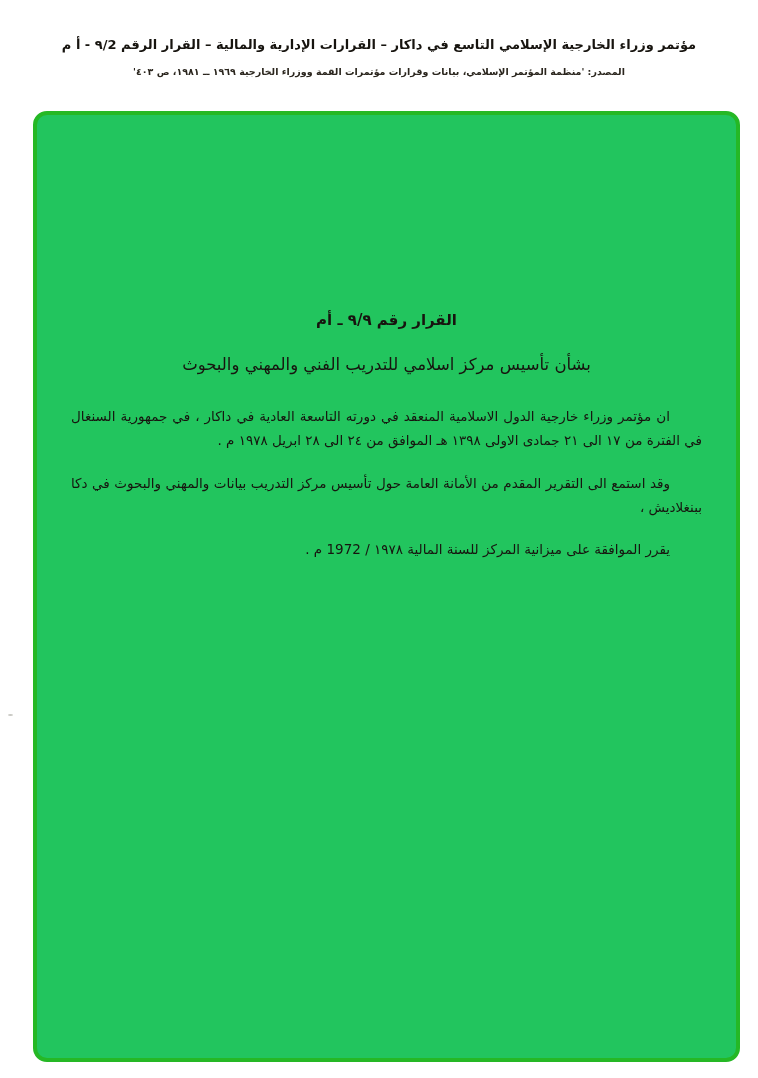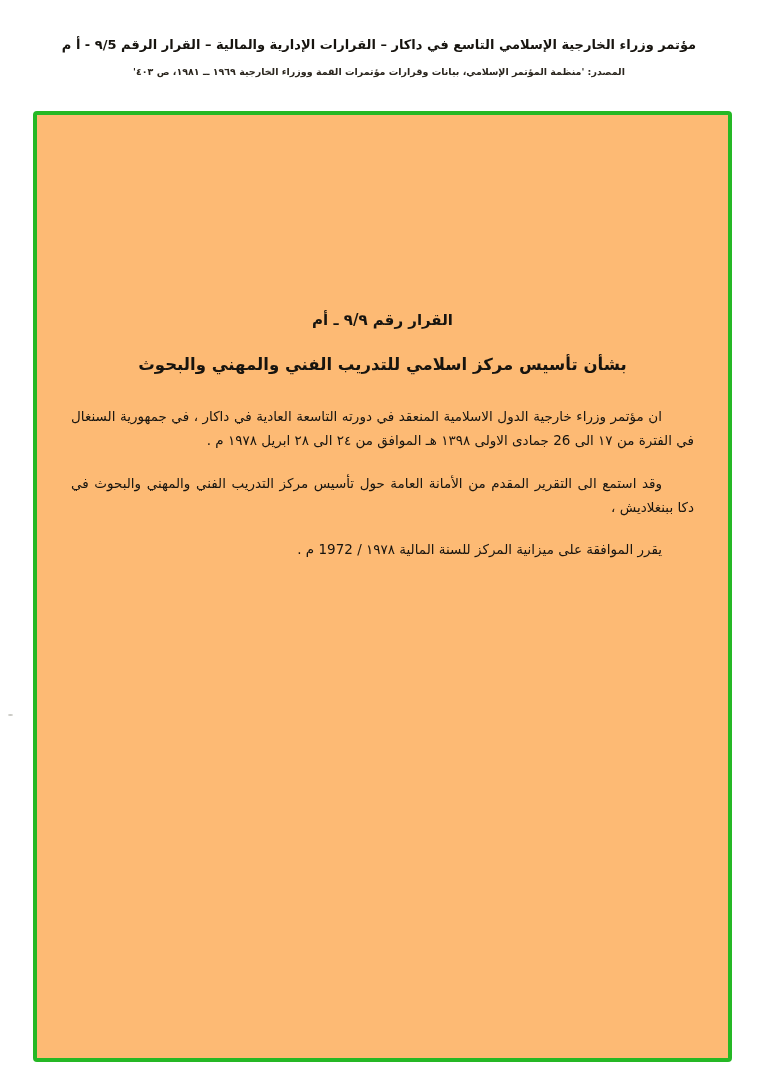--- a/index.html
+++ b/index.html
@@ -35,43 +35,44 @@
     text-align: center;
   }
 
   .doc-frame {
     position: absolute;
     left: 33px;
     top: 111px;
     width: 691px;
     height: 943px;
     border: 4px solid #25b825;
-    border-radius: 4px;
-    background: #fdba74;
+    border-radius: 14px;
+    background: #22c55e;
+    padding-left: 8px;
   }
 
   .doc-content {
     position: absolute;
     top: 196px;
     right: 34px;
     left: 34px;
     direction: rtl;
     text-align: right;
   }
 
   .doc-title {
     text-align: center;
     font-size: 15px;
     font-weight: 700;
     margin: 0 0 26px 0;
   }
   .doc-subtitle {
     text-align: center;
     font-size: 16.5px;
-    font-weight: 700;
+    font-weight: 400;
     margin: 0 0 30px 0;
   }
 
   .doc-paragraph {
     font-size: 13.5px;
     line-height: 1.8;
     text-align: justify;
     margin: 0 0 18px 0;
     text-indent: 32px;
   }
@@ -86,27 +87,27 @@
     width: 5px;
     height: 2px;
     background: #c9c9c4;
     border-radius: 50%;
   }
 </style>
 </head>
 <body>
 
 <div class="header-block">
-  <div class="header-title">مؤتمر وزراء الخارجية الإسلامي التاسع في داكار – القرارات الإدارية والمالية – القرار الرقم ٩/5 - أ م</div>
+  <div class="header-title">مؤتمر وزراء الخارجية الإسلامي التاسع في داكار – القرارات الإدارية والمالية – القرار الرقم ٩/2 - أ م</div>
   <div class="header-source">المصدر: 'منظمة المؤتمر الإسلامي، بيانات وقرارات مؤتمرات القمة ووزراء الخارجية ١٩٦٩ ــ ١٩٨١، ص ٤٠٣'</div>
 </div>
 
 <div class="doc-frame">
   <div class="doc-content">
     <div class="doc-title">القرار رقم ٩/٩ ـ أم</div>
     <div class="doc-subtitle">بشأن تأسيس مركز اسلامي للتدريب الفني والمهني والبحوث</div>
-    <p class="doc-paragraph">ان مؤتمر وزراء خارجية الدول الاسلامية المنعقد في دورته التاسعة العادية في داكار ، في جمهورية السنغال في الفترة من ١٧ الى 26 جمادى الاولى ١٣٩٨ هـ الموافق من ٢٤ الى ٢٨ ابريل ١٩٧٨ م .</p>
-    <p class="doc-paragraph">وقد استمع الى التقرير المقدم من الأمانة العامة حول تأسيس مركز التدريب الفني والمهني والبحوث في دكا ببنغلاديش ،</p>
+    <p class="doc-paragraph">ان مؤتمر وزراء خارجية الدول الاسلامية المنعقد في دورته التاسعة العادية في داكار ، في جمهورية السنغال في الفترة من ١٧ الى ٢١ جمادى الاولى ١٣٩٨ هـ الموافق من ٢٤ الى ٢٨ ابريل ١٩٧٨ م .</p>
+    <p class="doc-paragraph">وقد استمع الى التقرير المقدم من الأمانة العامة حول تأسيس مركز التدريب بيانات والمهني والبحوث في دكا ببنغلاديش ،</p>
     <p class="doc-paragraph single-line">يقرر الموافقة على ميزانية المركز للسنة المالية ١٩٧٨ / 1972 م .</p>
   </div>
 </div>
 
 <div class="scan-artifact"></div>
 
 </body></html>

